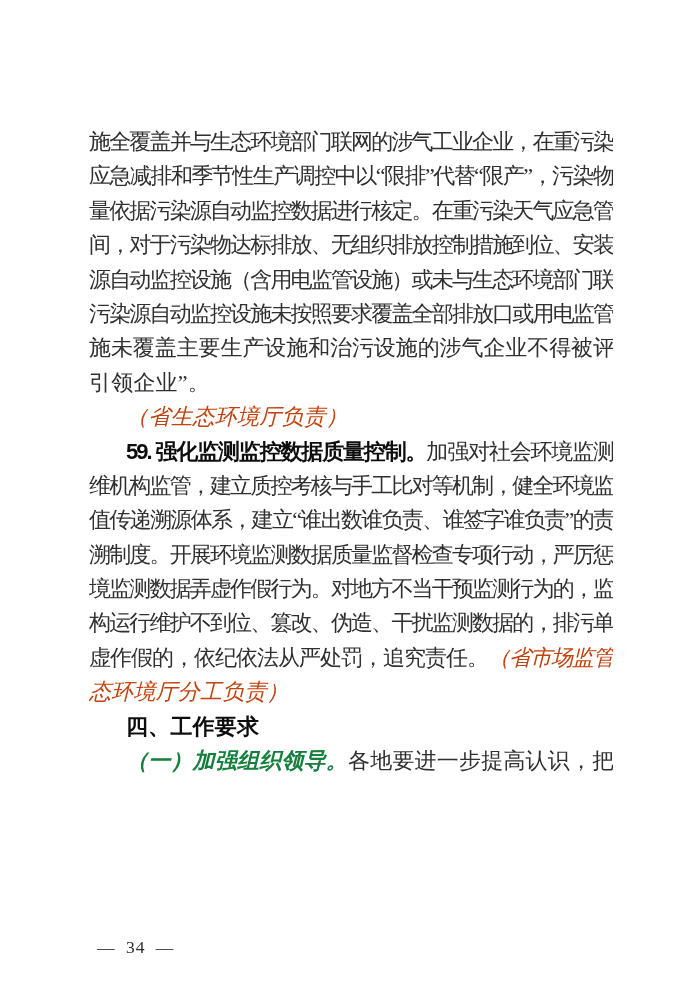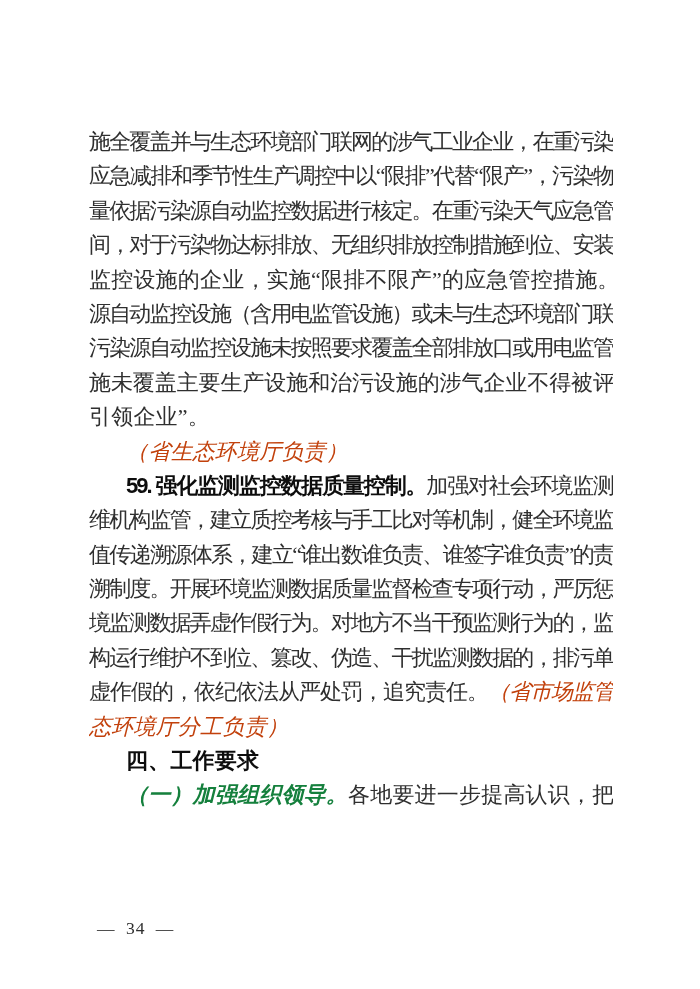--- a/index.html
+++ b/index.html
@@ -44,41 +44,40 @@
     font-style: italic;
     color: #c2410c;
   }
   .kai.b {
     font-weight: 700;
     color: #15803d;
   }
   .pagenum {
     position: absolute;
     left: 97px;
-    top: 917px;
+    top: 936px;
     height: 22px;
     line-height: 22px;
     font-size: 17.5px;
     letter-spacing: 1px;
     word-spacing: 5px;
     color: #2f2f2f;
   }
 </style>
 </head>
 <body>
 
 <div class="page">
 
   <div class="textblock">
 
     <div class="line j">施全覆盖并与生态环境部门联网的涉气工业企业，在重污染天气</div>
     <div class="line j">应急减排和季节性生产调控中以“限排”代替“限产”，污染物减排</div>
     <div class="line j">量依据污染源自动监控数据进行核定。在重污染天气应急管控期</div>
     <div class="line j">间，对于污染物达标排放、无组织排放控制措施到位、安装自动</div>
-    <div class="line">监控设施的企业，实施“限排不限产”的应急管控措施。</div>
 
     <div class="line j">源自动监控设施（含用电监管设施）或未与生态环境部门联网的；</div>
     <div class="line j">污染源自动监控设施未按照要求覆盖全部排放口或用电监管设</div>
     <div class="line j">施未覆盖主要生产设施和治污设施的涉气企业不得被评为“绿色</div>
     <div class="line">引领企业”。</div>
 
     <div class="line ind">
       <span class="kai">（省生态环境厅负责）</span>
     </div>
 

